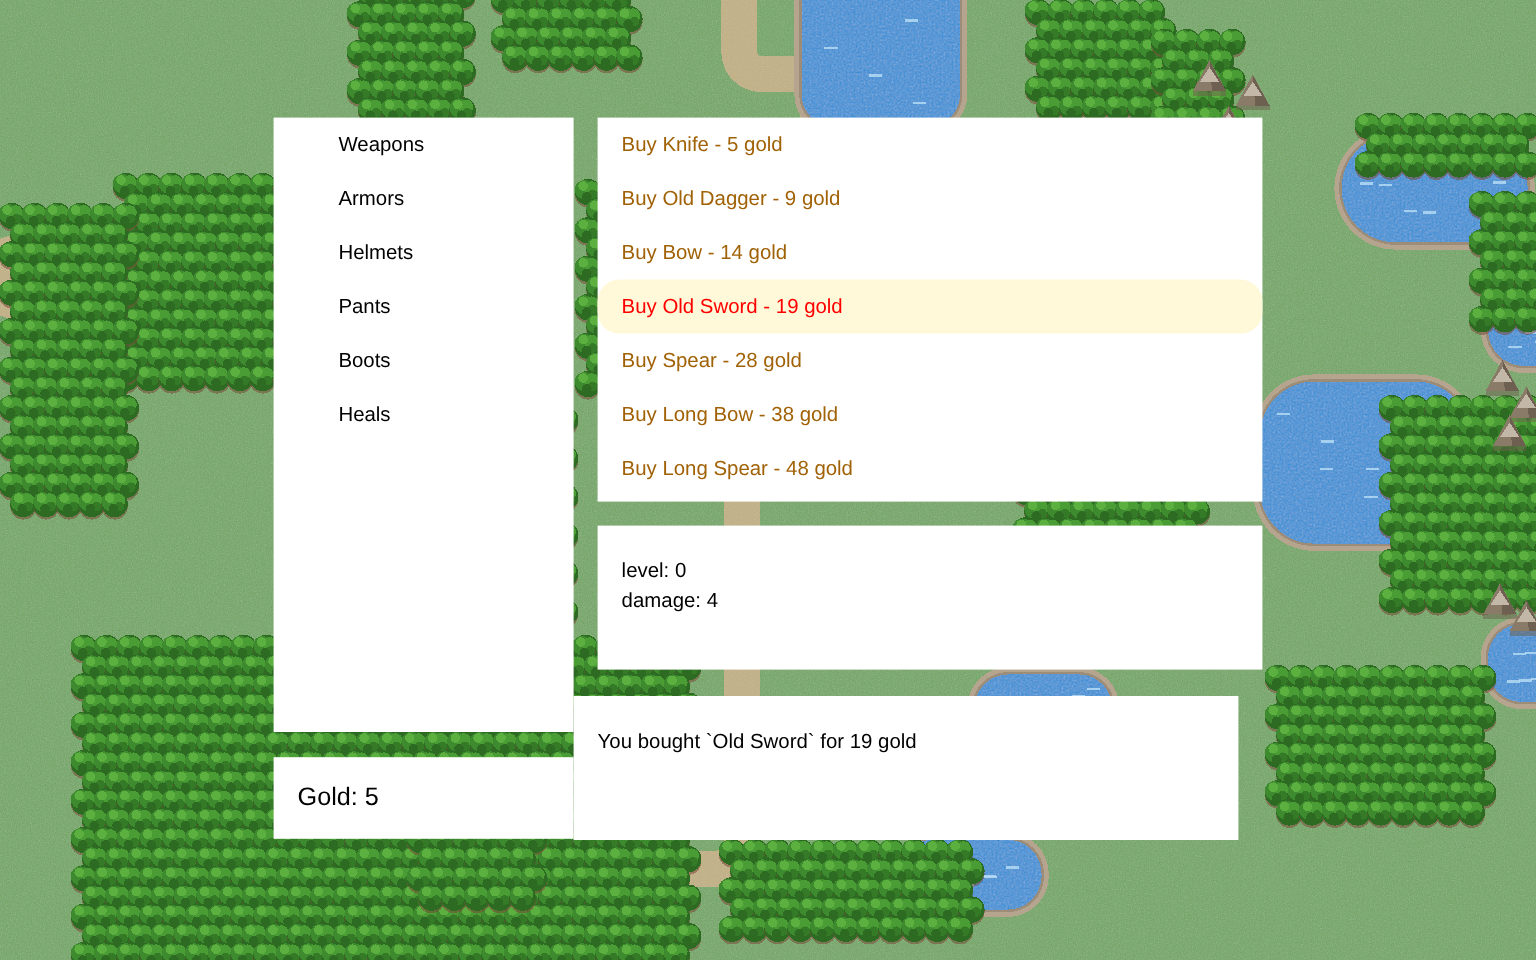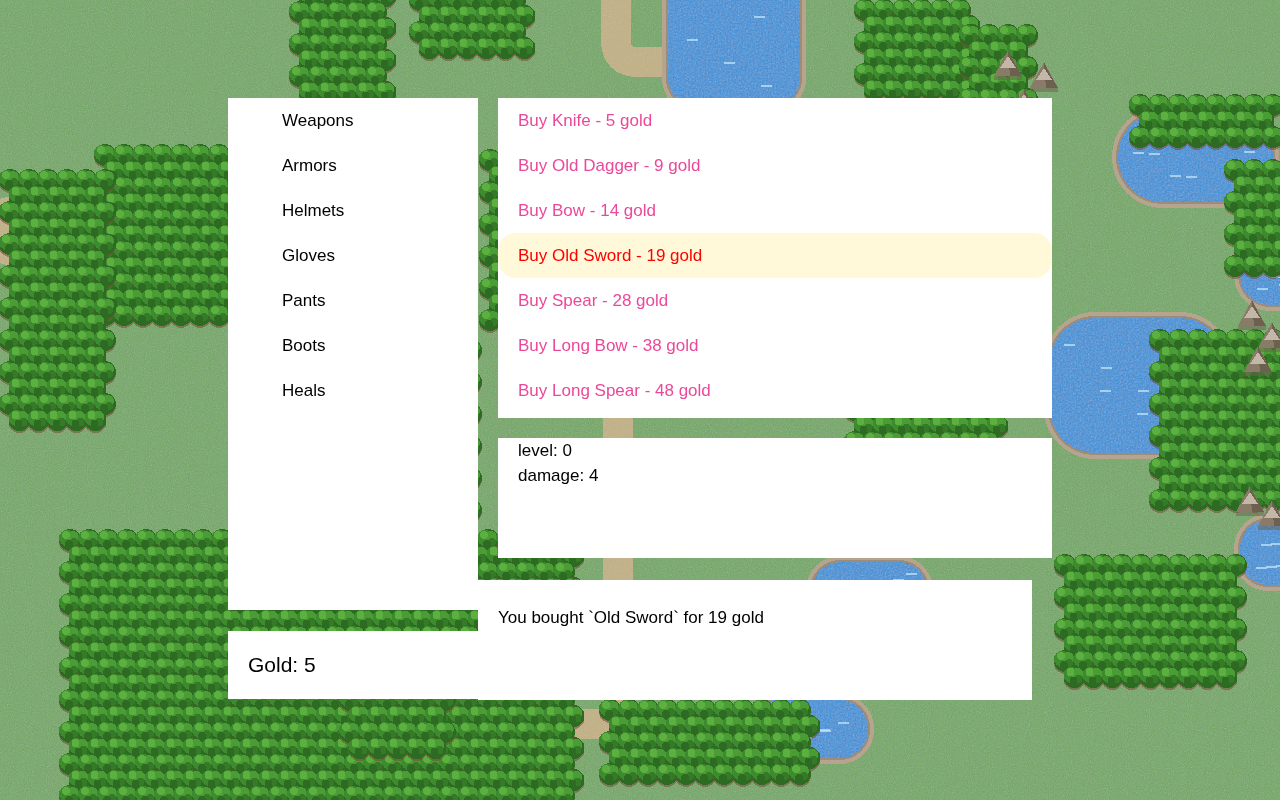--- a/index.html
+++ b/index.html
@@ -30,39 +30,39 @@
     font-size:17px;color:#000;
     white-space:nowrap;
     cursor:pointer;
   }
 
   
   #item-panel{left:498px;top:98px;width:554px;height:320px;}
   .shop-item{
     height:45px;line-height:45px;
     padding-left:20px;
-    font-size:17px;color:#ec4899;
+    font-size:17px;color:#a16207;
     white-space:nowrap;
     cursor:pointer;
   }
   .shop-item.selected{
     background:#fff9d9;
     color:#ff0000;
     border-radius:18px;
   }
 
   
   #stats-panel{left:498px;top:438px;width:554px;height:120px;}
   .stat-line{
     padding-left:20px;
     font-size:17px;color:#000;
     line-height:25px;
     white-space:nowrap;
   }
-  #stats-inner{}
+  #stats-inner{padding-top:25px;}
 
   
   #message-panel{left:478px;top:580px;width:554px;height:120px;}
   #message-inner{padding-top:25px;}
   .msg-line{
     padding-left:20px;
     font-size:17px;color:#000;
     line-height:25px;
     white-space:nowrap;
   }
@@ -1596,21 +1596,20 @@
     </g>
 </svg>
 
 <div id="ui">
 
   <div class="panel" id="category-panel">
     <div id="category-list">
         <div class="cat-item">Weapons</div>
         <div class="cat-item">Armors</div>
         <div class="cat-item">Helmets</div>
-        <div class="cat-item">Gloves</div>
         <div class="cat-item">Pants</div>
         <div class="cat-item">Boots</div>
         <div class="cat-item">Heals</div>
       </div>
   </div>
 
   <div class="panel" id="item-panel">
     <div id="item-list">
         <div class="shop-item">Buy Knife - 5 gold</div>
         <div class="shop-item">Buy Old Dagger - 9 gold</div>

